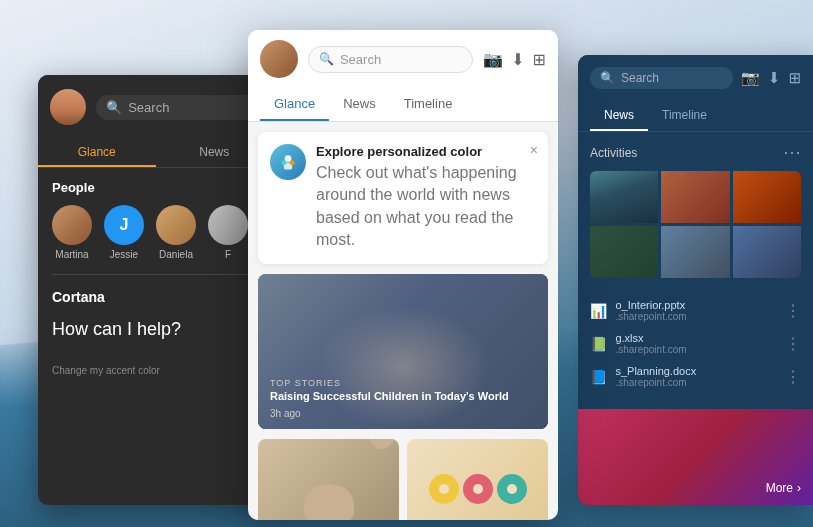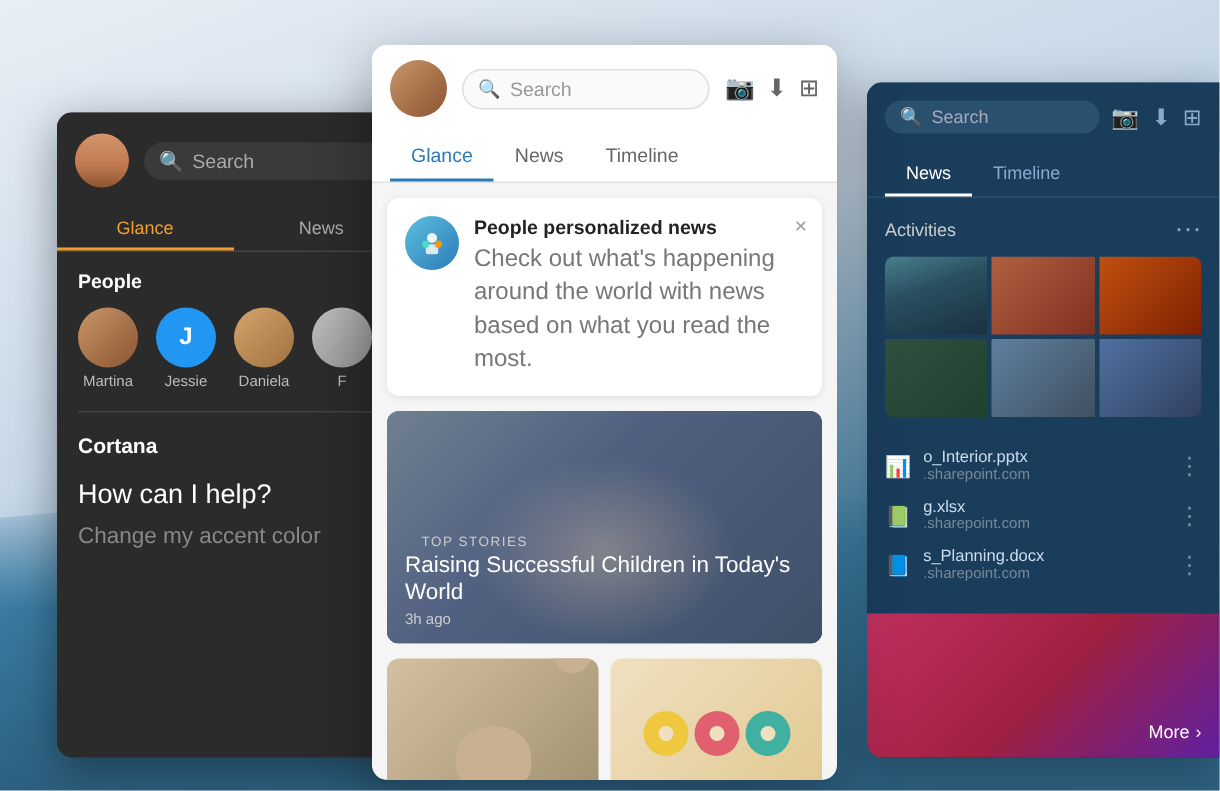--- a/index.html
+++ b/index.html
@@ -106,21 +106,21 @@
       background: linear-gradient(135deg, #d4a56a, #a07040);
     }
     .person-avatar.fourth {
       background: linear-gradient(135deg, #c0c0c0, #909090);
     }
     .person-name { color: #bbb; font-size: 10px; }
     .panel-left .divider { height: 1px; background: #444; margin: 0 14px; }
     .cortana-section { padding: 14px; }
     .cortana-title { color: #fff; font-size: 14px; font-weight: 600; }
     .cortana-question { color: #fff; font-size: 18px; font-weight: 300; margin-top: 14px; line-height: 1.2; }
-    .cortana-link { color: #888; font-size: 15px; margin-top: 8px; }
+    .cortana-link { color: #888; font-size: 10px; margin-top: 24px; }
 
     
     .panel-center {
       position: absolute;
       left: 248px; top: 30px;
       width: 310px;
       height: 490px;
       background: #f5f5f5;
       border-radius: 10px;
       overflow: hidden;
@@ -213,22 +213,22 @@
       content: '';
       position: absolute;
       bottom: 0; left: 0; right: 0; top: 40%;
       background: linear-gradient(transparent, rgba(0,0,0,0.7));
     }
     .news-card-overlay {
       position: absolute;
       bottom: 0; left: 0; right: 0;
       padding: 10px 12px;
     }
-    .news-tag { color: #ccc; font-size: 9px; text-transform: uppercase; letter-spacing: 1px; margin-left: 11px; }
-    .news-headline { color: #fff; font-size: 15px; font-weight: 400; line-height: 1.2; margin-top: 2px; }
+    .news-tag { color: #ccc; font-size: 9px; text-transform: uppercase; letter-spacing: 1px; }
+    .news-headline { color: #fff; font-size: 11px; font-weight: 700; line-height: 1.2; margin-top: 2px; }
     .news-time { color: #ccc; font-size: 10px; margin-top: 4px; }
     
     .news-row {
       display: flex;
       gap: 8px;
       margin: 0 10px;
     }
     .news-item {
       flex: 1;
       border-radius: 8px;
@@ -458,21 +458,21 @@
   <div class="notif-card">
     <div class="notif-icon">
       <svg width="20" height="20" viewBox="0 0 24 24" fill="none">
         <circle cx="12" cy="8" r="4" fill="#fff" opacity="0.9"></circle>
         <rect x="7" y="13" width="10" height="8" rx="2" fill="#fff" opacity="0.8"></rect>
         <circle cx="7" cy="13" r="3" fill="#4dc" opacity="0.9"></circle>
         <circle cx="17" cy="13" r="3" fill="#f90" opacity="0.9"></circle>
       </svg>
     </div>
     <div class="notif-content">
-      <div class="notif-title">People personalized news</div>
+      <div class="notif-title">Explore personalized color</div>
       <div class="notif-desc">Check out what's happening around the world with news based on what you read the most.</div>
     </div>
     <div class="notif-close">×</div>
   </div>
 
   <div class="news-card">
     <div class="news-card-img">
       <div class="hands-scene"></div>
       <div class="news-card-overlay">
         <div class="news-tag">TOP STORIES</div>

